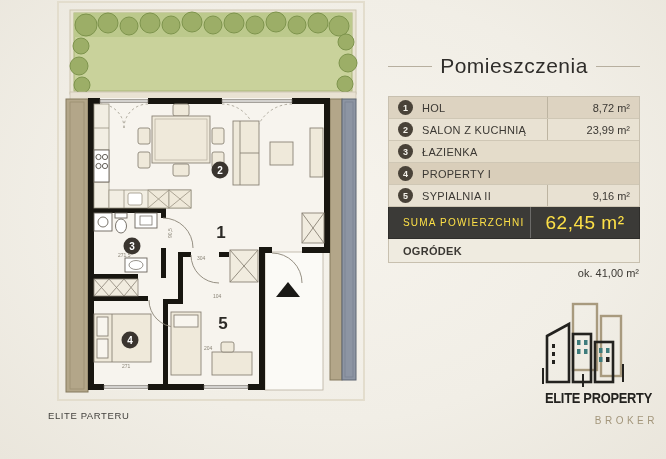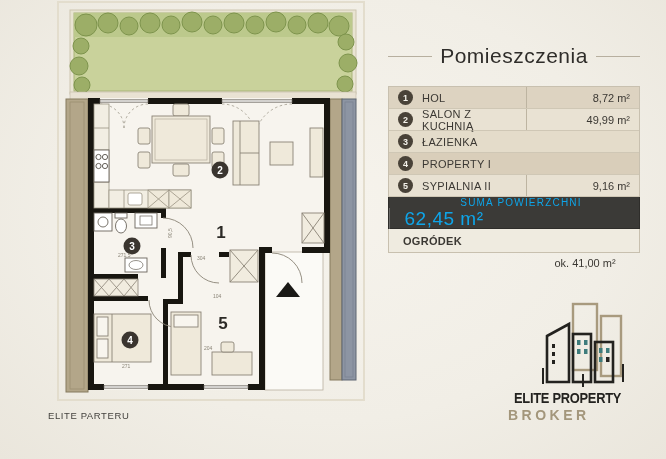--- a/index.html
+++ b/index.html
@@ -4,21 +4,21 @@
 <style>
   html,body{margin:0;padding:0;}
   body{font-family:"Liberation Sans", sans-serif;}
   .stage{
     position:relative;width:666px;height:459px;overflow:hidden;
     background:radial-gradient(ellipse at 50% 45%, #f6f3ec 0%, #f1eee6 60%, #eae6dc 100%);
   }
   svg text{font-family:"Liberation Sans", sans-serif;}
 
   
-  .panel{position:absolute;left:388px;top:44px;width:252px;}
+  .panel{position:absolute;left:388px;top:54px;width:252px;}
   .panel-title{display:flex;align-items:center;gap:8px;margin-bottom:18px;}
   .panel-title .line{flex:1;height:1px;background:#b7af9f;}
   .panel-title .txt{
     font-size:21px;color:#2f2d2a;letter-spacing:.5px;white-space:nowrap;
   }
   .room-table{border:1px solid #c8c0af;border-bottom:none;}
   .room-row{
     display:flex;align-items:center;height:21px;padding:0 0 0 9px;
     border-bottom:1px solid #cfc7b5;font-size:11px;color:#3b3833;
   }
@@ -29,48 +29,48 @@
   .room-row:nth-child(5){background:#e8e1d2;}
   .badge{
     width:15px;height:15px;border-radius:50%;background:#494238;color:#f4f1ea;
     font-size:9px;font-weight:bold;display:flex;align-items:center;justify-content:center;
     margin-right:9px;flex:0 0 auto;
   }
   .room-label{flex:1;letter-spacing:.3px;}
   .room-area{
     width:82px;text-align:right;padding-right:9px;
     border-left:1px solid #bdb4a1;align-self:stretch;display:flex;
-    align-items:center;justify-content:flex-end;padding-left:21px;
+    align-items:center;justify-content:flex-end;
   }
   .sum-row{
     display:flex;align-items:center;height:31px;background:#3b3a37;
-    border:1px solid #2e2d2a;border-top:none;color:#0ea5e9;flex-direction:column;
+    border:1px solid #2e2d2a;border-top:none;color:#fde047;
   }
   .sum-label{flex:1;font-size:10px;letter-spacing:1.2px;padding-left:14px;}
   .sum-value{
     width:108px;font-size:19px;letter-spacing:.5px;text-align:center;
     border-left:1px solid rgba(255,255,255,.25);align-self:stretch;
     display:flex;align-items:center;justify-content:center;
   }
   .garden-row{
     display:flex;align-items:center;height:23px;background:#efebe0;
     border:1px solid #c8c0af;border-top:none;font-size:11px;color:#3b3833;
   }
   .garden-label{flex:1;padding-left:14px;letter-spacing:.3px;font-weight:bold;}
-  .garden-value{width:108px;text-align:center;margin-top:44px;}
-
-  
-  .logo{position:absolute;left:508px;top:302px;width:150px;text-align:left;}
+  .garden-value{width:108px;text-align:right;margin-top:44px;}
+
+  
+  .logo{position:absolute;left:508px;top:302px;width:150px;text-align:right;}
   .logo-icon{display:block;margin:0 auto 2px auto;}
   .logo-line1{
     font-size:14px;font-weight:bold;color:#23221f;letter-spacing:-.3px;
     transform:scale(.92,1.08);white-space:nowrap;
   }
   .logo-line2{
-    font-size:14px;font-weight:bold;color:#a3967b;letter-spacing:3.5px;margin-top:1px;
+    font-size:10px;font-weight:normal;color:#a3967b;letter-spacing:3.5px;margin-top:9px;
   }
 
   
   .caption{
     position:absolute;left:48px;top:410px;font-size:9.5px;color:#45433f;
     letter-spacing:.6px;
   }
 </style>
 </head>
 <body>
@@ -313,21 +313,21 @@
 
     <div class="room-table">
       <div class="room-row">
         <span class="badge">1</span>
         <span class="room-label">HOL</span>
         <span class="room-area">8,72 m²</span>
       </div>
       <div class="room-row">
         <span class="badge">2</span>
         <span class="room-label">SALON Z KUCHNIĄ</span>
-        <span class="room-area">49,99 m²</span>
+        <span class="room-area">23,99 m²</span>
       </div>
       <div class="room-row">
         <span class="badge">3</span>
         <span class="room-label">ŁAZIENKA</span>
       </div>
       <div class="room-row">
         <span class="badge">4</span>
         <span class="room-label">PROPERTY I</span>
       </div>
       <div class="room-row">

